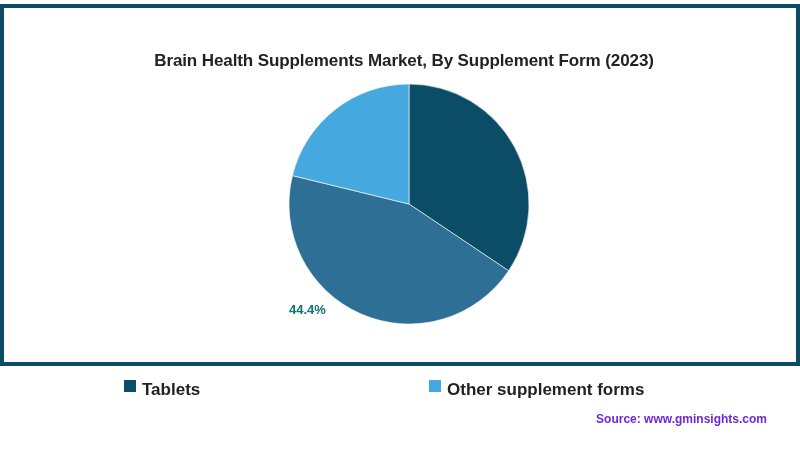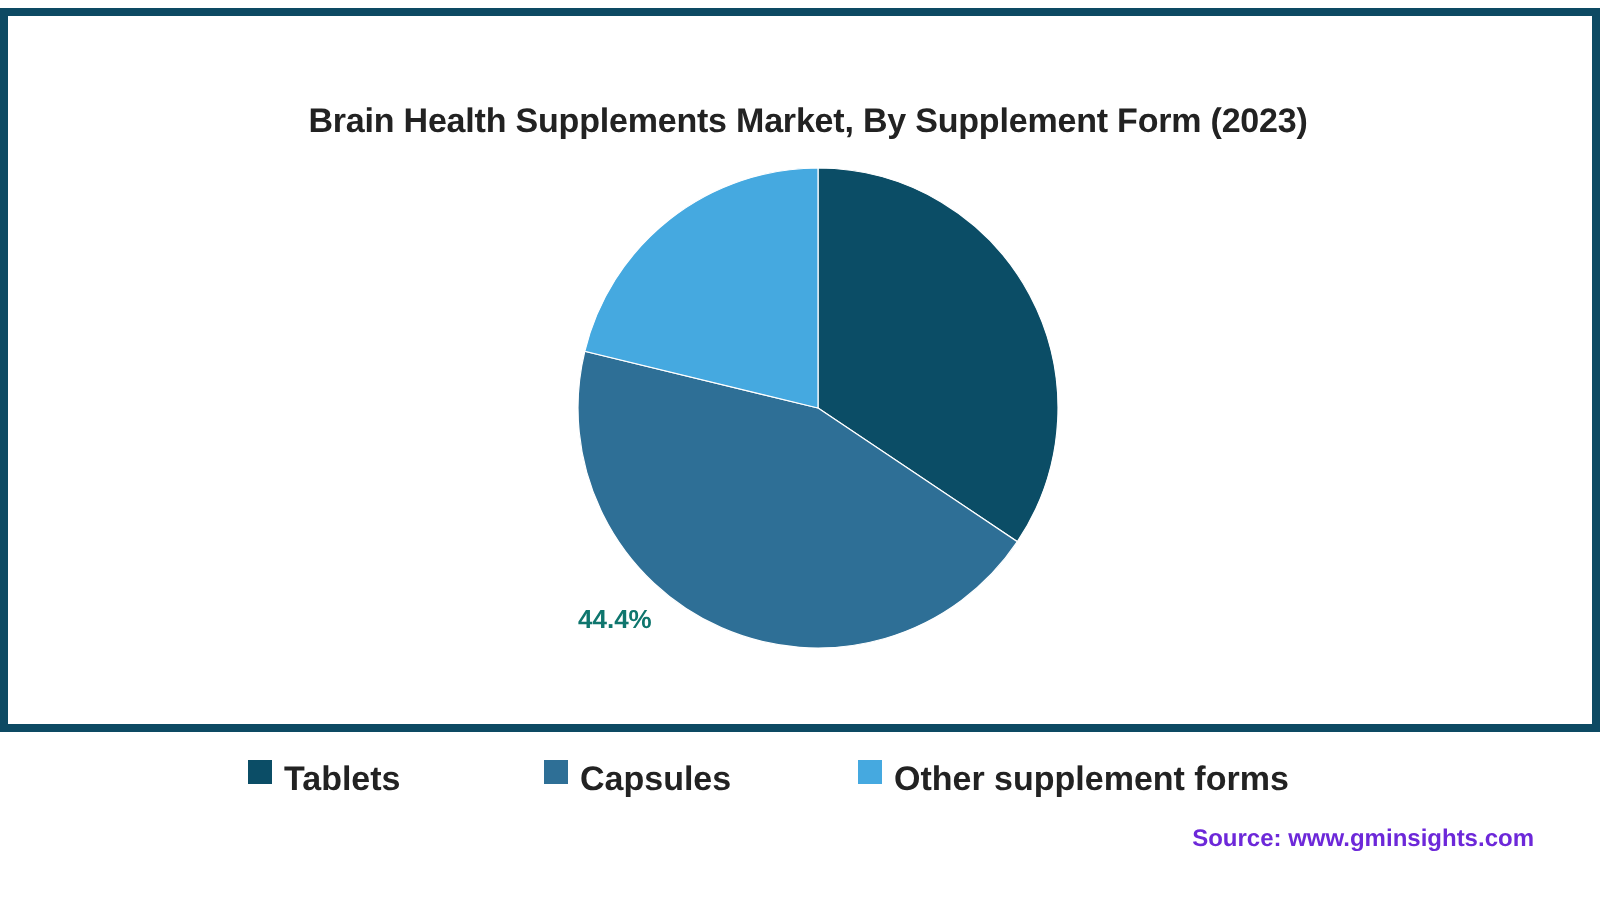--- a/index.html
+++ b/index.html
@@ -25,23 +25,19 @@
         <path d="M405,196 L288.4041920502391,167.62012035715313 A120,120 0 0 1 404.9999999999999,76 Z" fill="#45a9e0" stroke="#ffffff" stroke-width="0.6"></path>
       </g>
   </svg>
 
   <div class="pct">44.4%</div>
 
   <div class="legend-item" style="left:120px">
     <span class="swatch" style="background:#0b4d66"></span>
     <span>Tablets</span>
   </div>
-  <div class="legend-item" style="left:268px">
-    <span class="swatch" style="background:#2e6f96"></span>
-    <span>Capsules</span>
-  </div>
   <div class="legend-item" style="left:425px">
     <span class="swatch" style="background:#45a9e0"></span>
     <span>Other supplement forms</span>
   </div>
 
   <div class="source">Source: www.gminsights.com</div>
 </div>
 
 </body></html>

